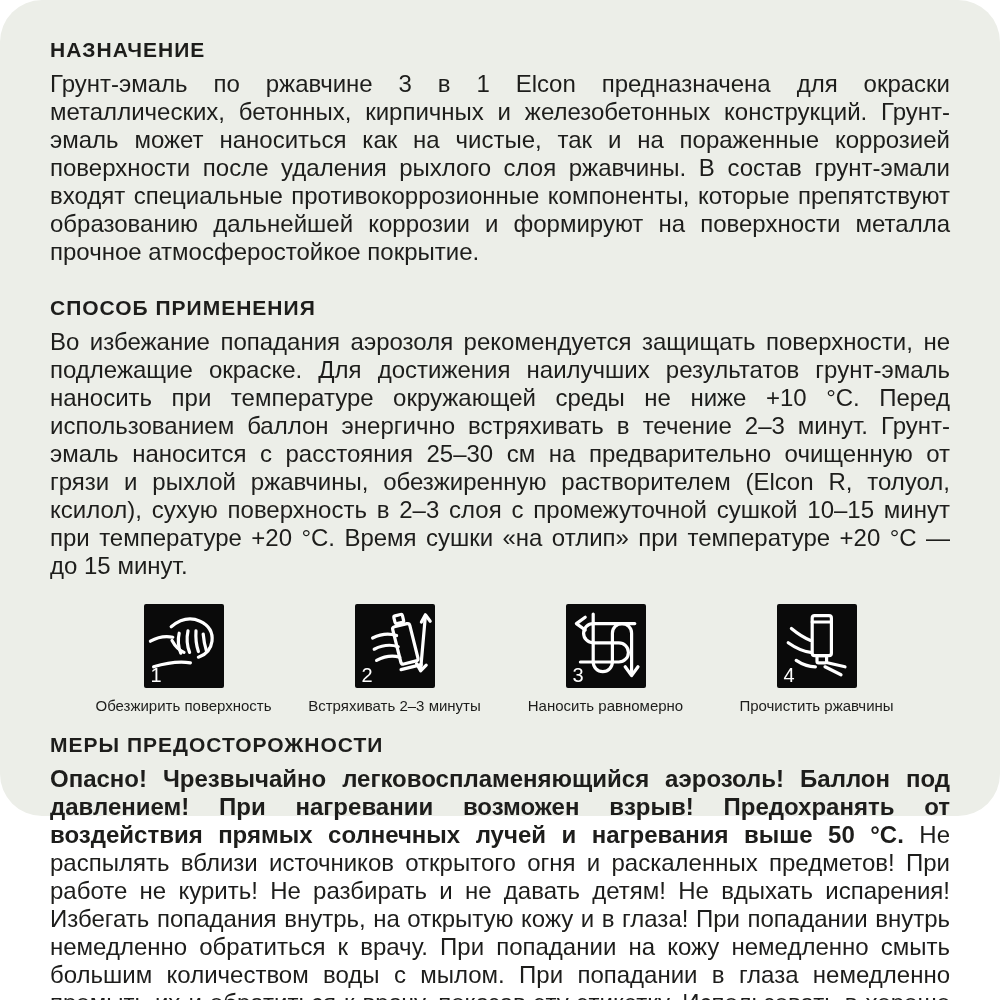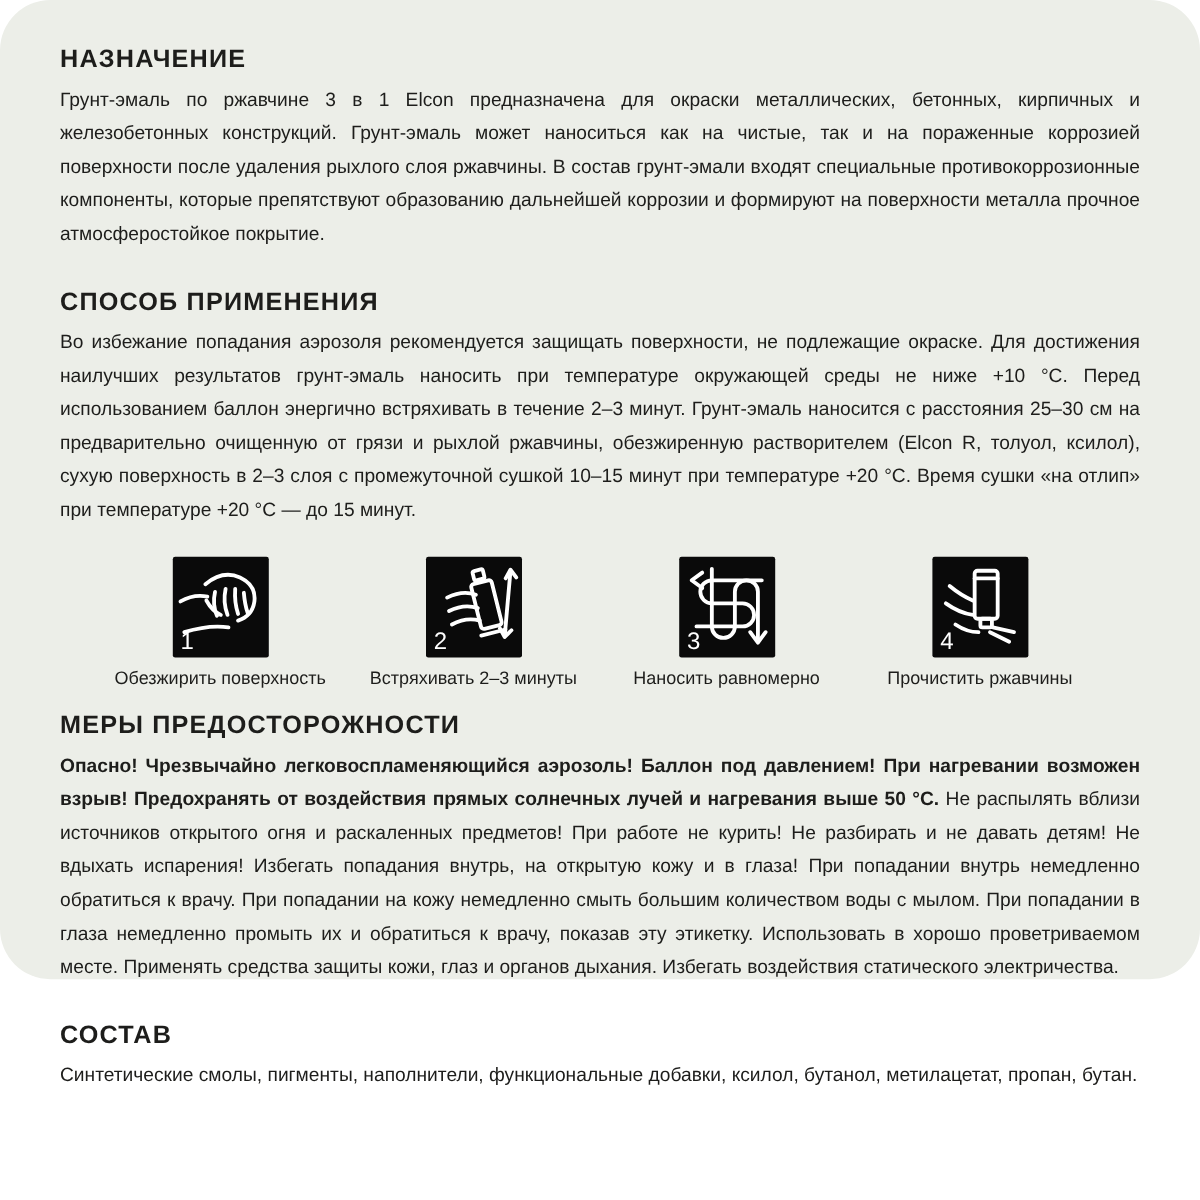--- a/index.html
+++ b/index.html
@@ -19,21 +19,21 @@
   }
   h2.section-heading{
     margin:0 0 8px 0;
     font-size:21px;
     font-weight:bold;
     letter-spacing:1px;
     color:#1d1d1b;
   }
   p.body-text{
     margin:0;
-    font-size:16px;
+    font-size:24px;
     line-height:28px;
     text-align:justify;
     color:#1d1d1b;
   }
   .section{margin-bottom:30px;}
   .section.tight{margin-bottom:22px;}
   .bold-lead{font-weight:bold;}
   
   .steps-row{
     display:flex;

